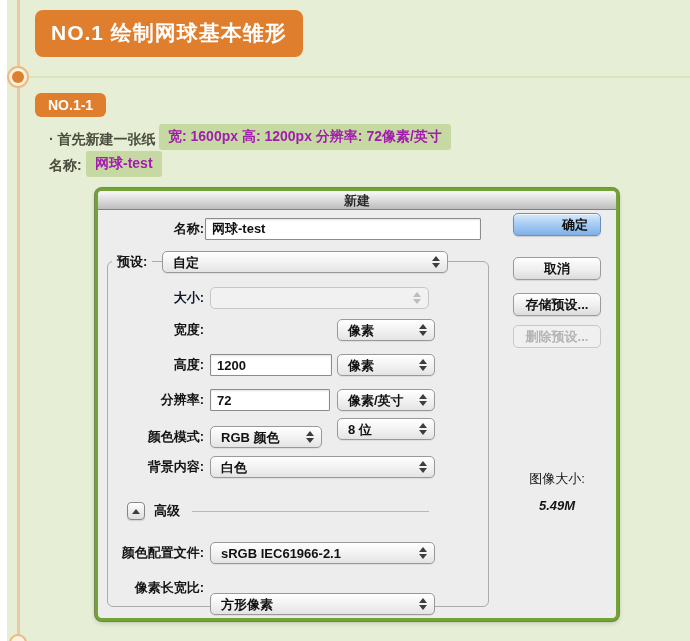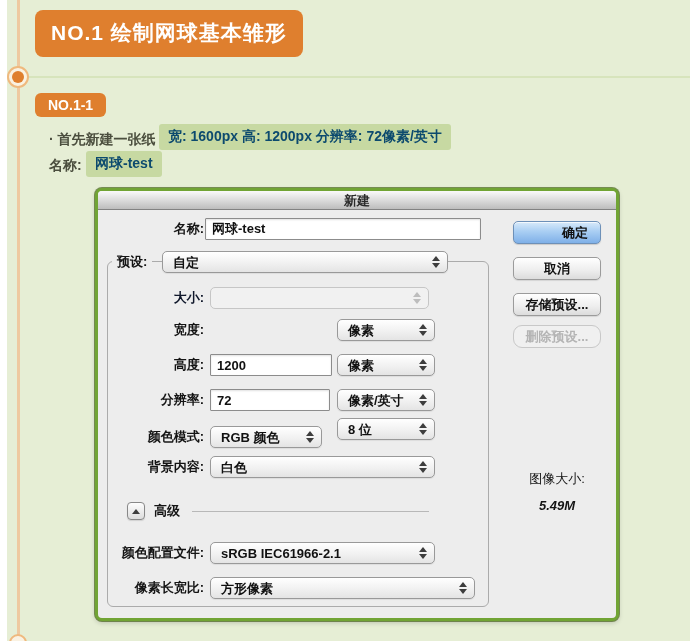--- a/index.html
+++ b/index.html
@@ -14,21 +14,21 @@
   .node-dot { position:absolute; left:3px; top:3px; width:12px; height:12px; border-radius:50%; background:#df7f2e; }
   .node-bottom { position:absolute; left:2px; top:634px; width:18px; height:18px; border-radius:50%;
            background:#faf2e2; border:2px solid #efb97e; }
 
   
   .banner { position:absolute; left:28px; top:10px; padding:9px 16px 10px; background:#df7f2e; color:#ffffff;
             border-radius:8px; font-size:21px; font-weight:bold; letter-spacing:1px; }
   .badge  { position:absolute; left:28px; top:93px; padding:4px 13px; background:#df7f2e; color:#ffffff;
             border-radius:6px; font-size:14px; font-weight:bold; }
   .ptext  { position:absolute; font-size:14px; font-weight:bold; color:#4b4e3e; }
-  .chip   { position:absolute; background:#c7d9a2; color:#0c4a6e; font-size:14px; font-weight:bold;
+  .chip   { position:absolute; background:#c7d9a2; color:#a21caf; font-size:14px; font-weight:bold;
             padding:4px 9px; border-radius:3px; white-space:nowrap; }
 
   
   .dialog { position:absolute; left:88px; top:188px; width:524px; height:433px; background:#ededed;
             border:3px solid #71a434; border-radius:7px;
             box-shadow:0 0 0 1px rgba(62,91,17,.65), 0 2px 5px rgba(0,0,0,.18); }
   .titlebar { position:absolute; left:0; top:0; width:518px; height:19px; border-radius:4px 4px 0 0;
             background:linear-gradient(#fafafa, #d9d9d9 55%, #bdbdbd); border-bottom:1px solid #828282;
             text-align:center; font-size:13px; font-weight:bold; color:#2b2b2b; line-height:19px; }
 
@@ -58,21 +58,21 @@
   .groupbox { position:absolute; left:9px; top:70px; width:382px; height:346px;
          border:1px solid #ababab; border-radius:6px; }
   .legend-lbl { position:absolute; left:14px; top:60px; height:22px; line-height:22px; background:#ededed;
          padding:0 5px; font-size:13px; font-weight:bold; color:#141414; z-index:2; }
 
   .btn { position:absolute; width:88px; height:23px; line-height:22px; text-align:center; border-radius:5px;
          border:1px solid #9b9b9b; background:linear-gradient(#ffffff, #ededed 60%, #dcdcdc);
          font-size:13px; font-weight:bold; color:#111; box-shadow:0 1px 1px rgba(0,0,0,.1); cursor:default; }
   .btn.primary { border-color:#6d90b8; background:linear-gradient(#d8eafa, #a9cef3 45%, #7fb0e8);
          box-shadow:inset 0 1px 0 rgba(255,255,255,.7), 0 1px 1px rgba(0,0,0,.15); }
-  .btn.dis { border-color:#c8c8c8; background:#f0f0f0; color:#b4b4b4; box-shadow:none;border-radius:9px; }
+  .btn.dis { border-color:#c8c8c8; background:#f0f0f0; color:#b4b4b4; box-shadow:none; }
 
   .adv-btn { position:absolute; left:29px; top:311px; width:18px; height:18px; border:1px solid #888;
          border-radius:4px; background:linear-gradient(#fdfdfd, #dddddd);
          display:flex; align-items:center; justify-content:center; box-shadow:0 1px 1px rgba(0,0,0,.12); }
   .adv-btn .tri-up { border-left-width:4px; border-right-width:4px; border-bottom-width:5px; }
   .adv-lbl { position:absolute; left:56px; top:311px; height:18px; line-height:18px;
          font-size:13px; font-weight:bold; color:#141414; }
   .divider { position:absolute; left:94px; top:320px; width:237px; height:1px; background:#b8b8b8; }
 
   .imgsize { position:absolute; left:399px; width:120px; text-align:center; font-size:13px; color:#141414; }
@@ -97,21 +97,21 @@
   <div class="chip" style="left:79px; top:151px;">网球-test</div>
 
   <div class="dialog">
     <div class="titlebar">
       <span>新建</span>
     </div>
 
     <div class="lbl" style="top:27px;">名称:</div>
     <input class="txt" style="left: 107px; top: 27px; width: 276px;" value="网球-test">
 
-    <div class="btn primary" style="left:415px; top:30px;padding-left:36px;">确定</div>
+    <div class="btn primary" style="left:415px; top:22px;padding-left:36px;">确定</div>
     <div class="btn" style="left:415px; top:66px;">取消</div>
     <div class="btn" style="left:415px; top:102px;">存储预设...</div>
     <div class="btn dis" style="left:415px; top:134px;">删除预设...</div>
 
     <div class="groupbox"></div>
     <div class="legend-lbl">预设:</div>
     <div class="dd" style="left:64px; top:60px; width:286px;">
       <span class="dd-text">自定</span>
       <span class="arrows">
           <i class="tri-up"></i>
@@ -190,21 +190,21 @@
     <div class="lbl" style="top:351px;">颜色配置文件:</div>
     <div class="dd" style="left:112px; top:351px; width:225px;">
       <span class="dd-text">sRGB IEC61966-2.1</span>
       <span class="arrows">
           <i class="tri-up"></i>
           <i class="tri-dn"></i>
         </span>
     </div>
 
     <div class="lbl" style="top:386px;">像素长宽比:</div>
-    <div class="dd" style="left:112px; top:386px; width:265px;padding-left:41px;">
+    <div class="dd" style="left:112px; top:402px; width:225px;padding-left:41px;">
       <span class="dd-text">方形像素</span>
       <span class="arrows">
           <i class="tri-up"></i>
           <i class="tri-dn"></i>
         </span>
     </div>
 
     <div class="imgsize" style="top:279px;">图像大小:</div>
     <div class="imgsize" style="top:307px; font-weight:bold;font-style:italic;">5.49M</div>
   </div>

